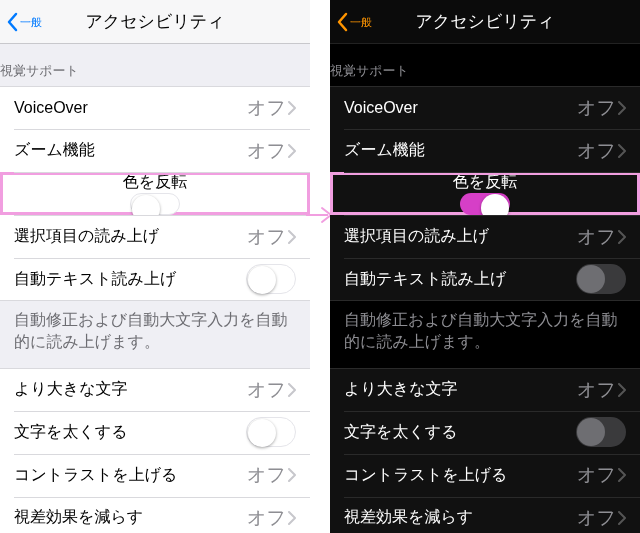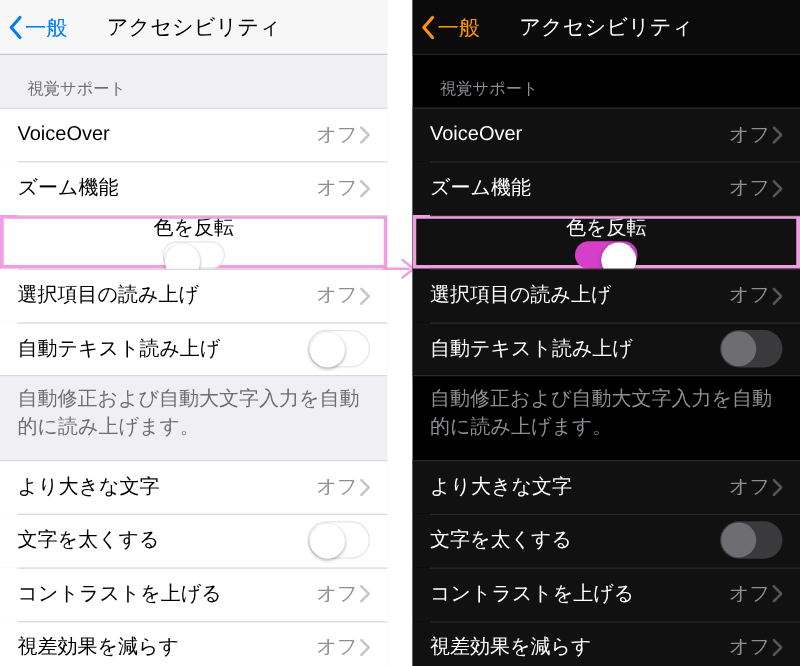--- a/index.html
+++ b/index.html
@@ -6,27 +6,27 @@
   html, body { width: 640px; height: 533px; font-family: -apple-system, "Helvetica Neue", Arial, sans-serif; }
   body { display: flex; background: #fff; }
 
   .pane { width: 310px; height: 533px; overflow: hidden; position: relative; }
   .pane.light { background: #efeff4; color: #000; }
   .pane.dark  { background: #000;    color: #fff; }
 
   .navbar { height: 44px; display: flex; align-items: center; justify-content: center; position: relative; font-size: 17px; font-weight: 600; }
   .light .navbar { background: #f7f7f8; border-bottom: 1px solid #c8c8cc; }
   .dark  .navbar { background: #0b0b0b; border-bottom: 1px solid #222; }
-  .back { position: absolute; left: 6px; top: 0; height: 44px; display: flex; align-items: center; font-size: 17px; font-weight: 400; }
+  .back { position: absolute; left: 6px; top: 0; height: 44px; display: flex; align-items: center; font-size: 11px; font-weight: 400; }
   .back svg { margin-right: 2px; }
   .light .back { color: #007aff; }
   .dark  .back { color: #ff9500; }
   .navtitle { font-weight: 400; }
 
-  .group-header { padding: 18px 22px 6px; font-size: 13px; font-family: Liberation Serif, serif; }
+  .group-header { padding: 18px 0 6px; font-size: 13px; font-family: Liberation Serif, serif; }
   .light .group-header { color: #6d6d72; }
   .dark  .group-header { color: #8e8e93; }
 
   .group-footer { padding: 8px 14px 14px; font-size: 16px; line-height: 1.4; }
   .light .group-footer { color: #6d6d72; }
   .dark  .group-footer { color: #8e8e93; }
 
   .row { height: 43px; display: flex; align-items: center; padding: 0 14px; font-size: 16px; position: relative; }
   .light .row { background: #fff; }
   .dark  .row { background: #111; }
@@ -35,21 +35,21 @@
     content: ""; position: absolute; left: 14px; right: 0; top: 0; height: 1px;
   }
   .light .row + .row::before { background: #d9d9dd; }
   .dark  .row + .row::before  { background: #2a2a2a; }
   .light .group-first { border-top: 1px solid #d9d9dd; }
   .light .group-last  { border-bottom: 1px solid #d9d9dd; }
   .dark  .group-first { border-top: 1px solid #2a2a2a; }
   .dark  .group-last  { border-bottom: 1px solid #2a2a2a; }
 
   .row .label { flex: 1; }
-  .row .value { font-size: 16px; margin-right: 2px; }
+  .row .value { font-size: 19px; margin-right: 2px; }
   .light .row .value { color: #8e8e93; }
   .dark  .row .value { color: #8e8e93; }
 
   .chevfwd svg { display: block; }
   .light .chevfwd { color: #c7c7cc; }
   .dark  .chevfwd { color: #555; }
 
   .toggle { width: 50px; height: 30px; border-radius: 15px; position: relative; }
   .toggle .knob { width: 28px; height: 28px; border-radius: 50%; position: absolute; top: 1px; box-shadow: 0 1px 3px rgba(0,0,0,.35); }
   .light .toggle.off { background: #fff; border: 1px solid #e5e5ea; }

